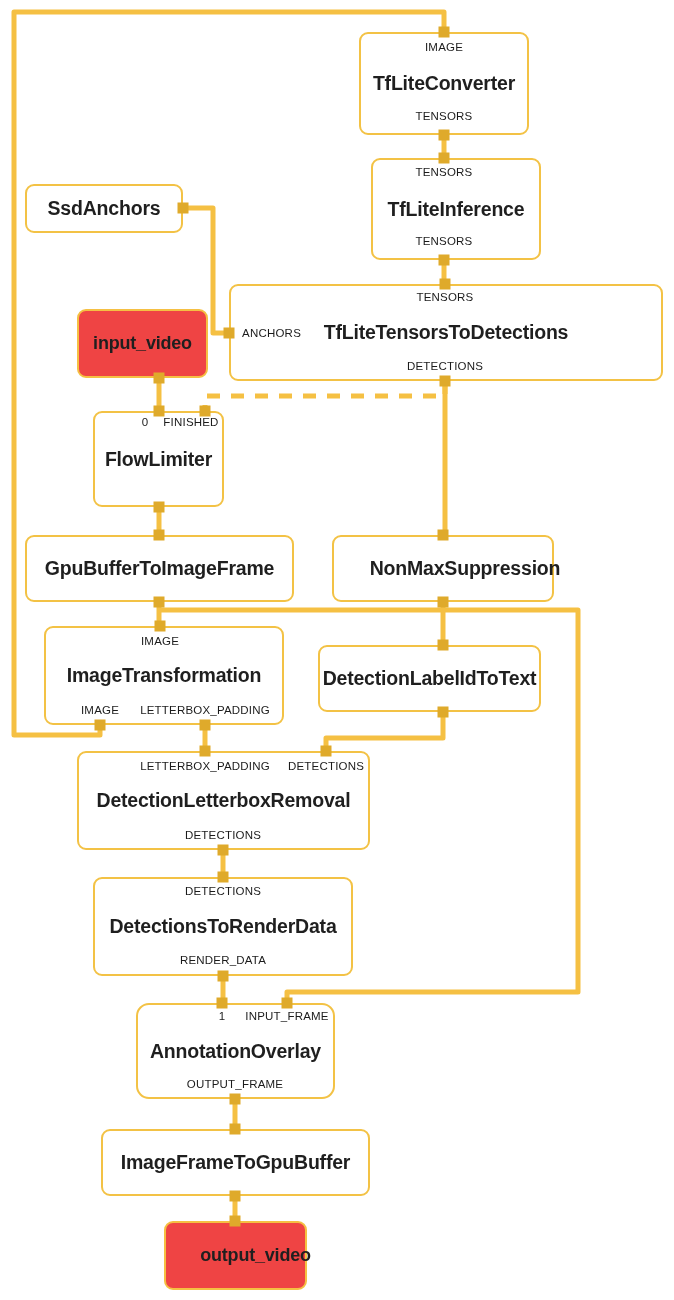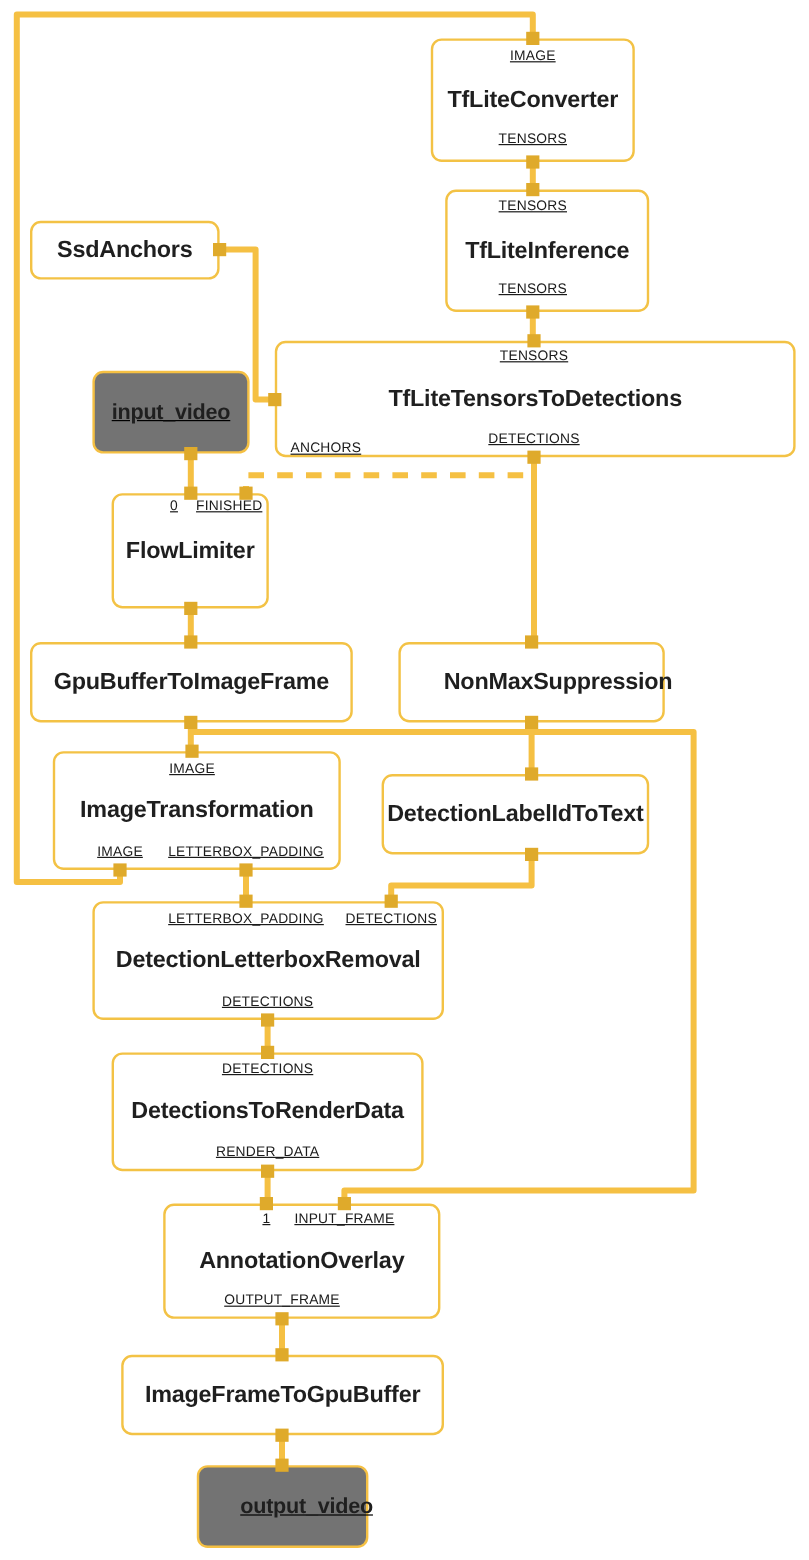--- a/index.html
+++ b/index.html
@@ -17,42 +17,40 @@
     border:2.5px solid #F3C245;
     border-radius:9px;
     background:#ffffff;
     display:flex;
     flex-direction:column;
     align-items:center;
     justify-content:center;
     z-index:3;
   }
   .node.filled{
-    background:#737373;
+    background:#ef4444;
     border-color:#F5C043;
-    text-decoration:underline;
   }
   .node .title{
     font-size:19.5px;
     font-weight:bold;
     color:#1f1f1f;
     letter-spacing:-0.2px;
     white-space:nowrap;
     line-height:1.05;
   }
   .node.filled .title{font-size:18px;}
   .porttext{
     position:absolute;
     font-size:11.5px;
     color:#1b1b1b;
     letter-spacing:0.2px;
     white-space:nowrap;
     font-weight:normal;
     z-index:4;
-    text-decoration:underline;
   }
   .porttext.top{transform:translateX(-50%);}
   .porttext.bot{transform:translateX(-50%);}
   .porttext.leftside{transform:translate(-100%,-50%);}
   .port{
     position:absolute;
     width:11px;height:11px;
     background:#DFAA2B;
     z-index:6;
     transform:translate(-50%,-50%);
@@ -115,34 +113,34 @@
       </div>
       <div class="node" style="left: 318px; top: 645px; width: 223px; height: 67px;">
         <div class="title">DetectionLabelIdToText</div>
       </div>
       <div class="node" style="left: 77px; top: 751px; width: 293px; height: 99px;">
         <div class="title">DetectionLetterboxRemoval</div>
       </div>
       <div class="node" style="left: 93px; top: 877px; width: 260px; height: 99px;">
         <div class="title">DetectionsToRenderData</div>
       </div>
-      <div class="node" style="left: 136px; top: 1003px; width: 231px; height: 96px;">
+      <div class="node" style="left: 136px; top: 1003px; width: 199px; height: 96px; border-radius: 13px;">
         <div class="title">AnnotationOverlay</div>
       </div>
       <div class="node" style="left: 101px; top: 1129px; width: 269px; height: 67px;">
         <div class="title">ImageFrameToGpuBuffer</div>
       </div>
     </div>
   <div id="portlabels-layer">
       <div class="porttext top" style="left: 444px; top: 41px;">IMAGE</div>
       <div class="porttext bot" style="left: 444px; top: 110px;">TENSORS</div>
       <div class="porttext top" style="left: 444px; top: 166px;">TENSORS</div>
       <div class="porttext bot" style="left: 444px; top: 235px;">TENSORS</div>
       <div class="porttext top" style="left: 445px; top: 291px;">TENSORS</div>
-      <div class="porttext leftside" style="left: 301px; top: 333px; margin-top: 41px;">ANCHORS</div>
+      <div class="porttext leftside" style="left: 301px; top: 333px;">ANCHORS</div>
       <div class="porttext bot" style="left: 445px; top: 360px;">DETECTIONS</div>
       <div class="porttext top" style="left: 145px; top: 416px;">0</div>
       <div class="porttext top" style="left: 191px; top: 416px;">FINISHED</div>
       <div class="porttext top" style="left: 160px; top: 635px;">IMAGE</div>
       <div class="porttext bot" style="left: 100px; top: 704px;">IMAGE</div>
       <div class="porttext bot" style="left: 205px; top: 704px;">LETTERBOX_PADDING</div>
       <div class="porttext top" style="left: 205px; top: 760px;">LETTERBOX_PADDING</div>
       <div class="porttext top" style="left: 326px; top: 760px;">DETECTIONS</div>
       <div class="porttext bot" style="left: 223px; top: 829px;">DETECTIONS</div>
       <div class="porttext top" style="left: 223px; top: 885px;">DETECTIONS</div>

